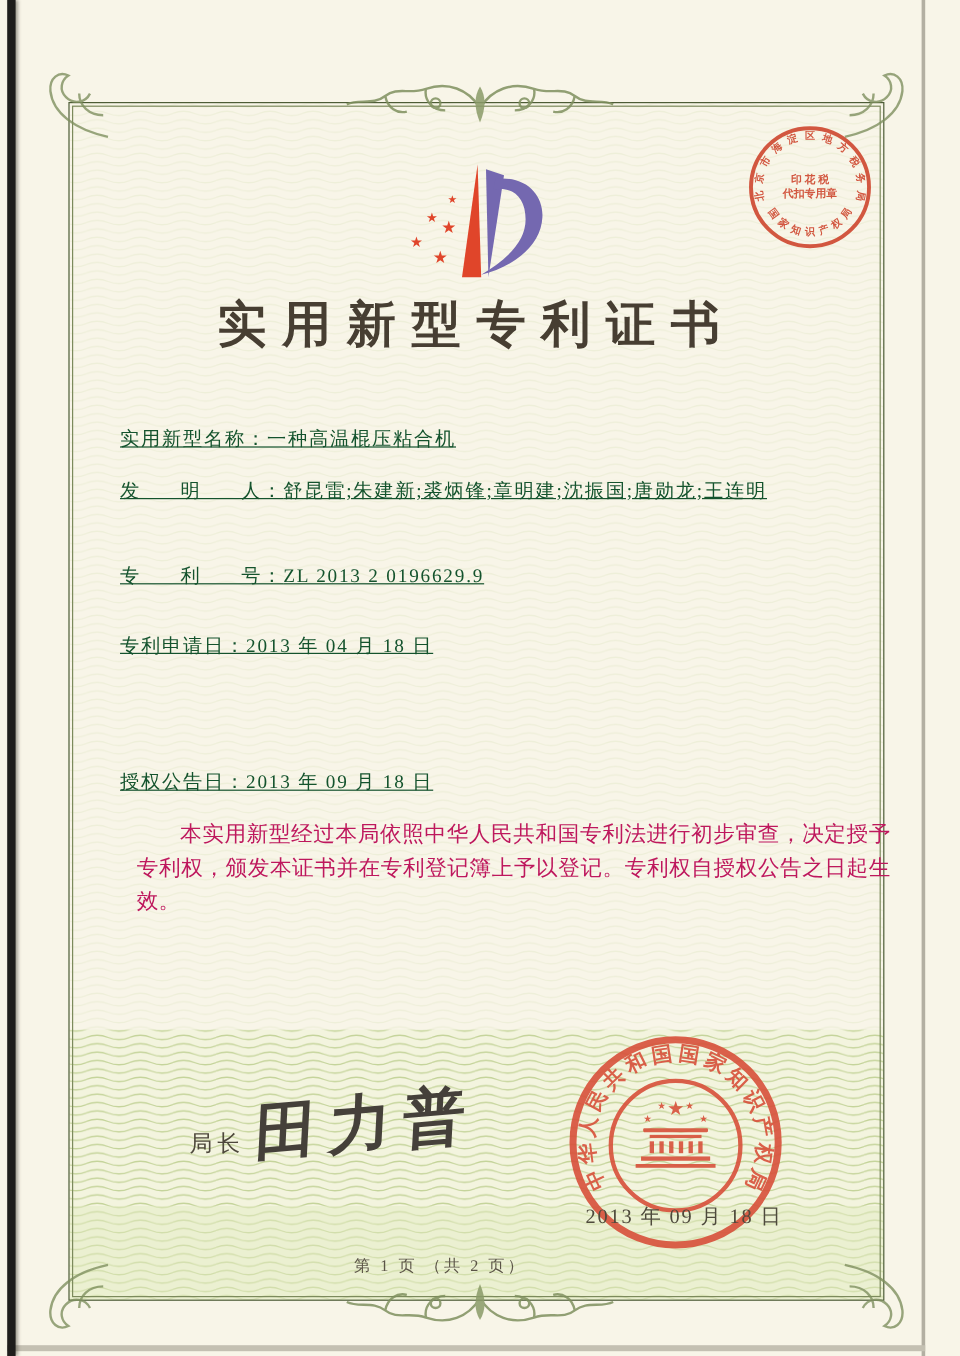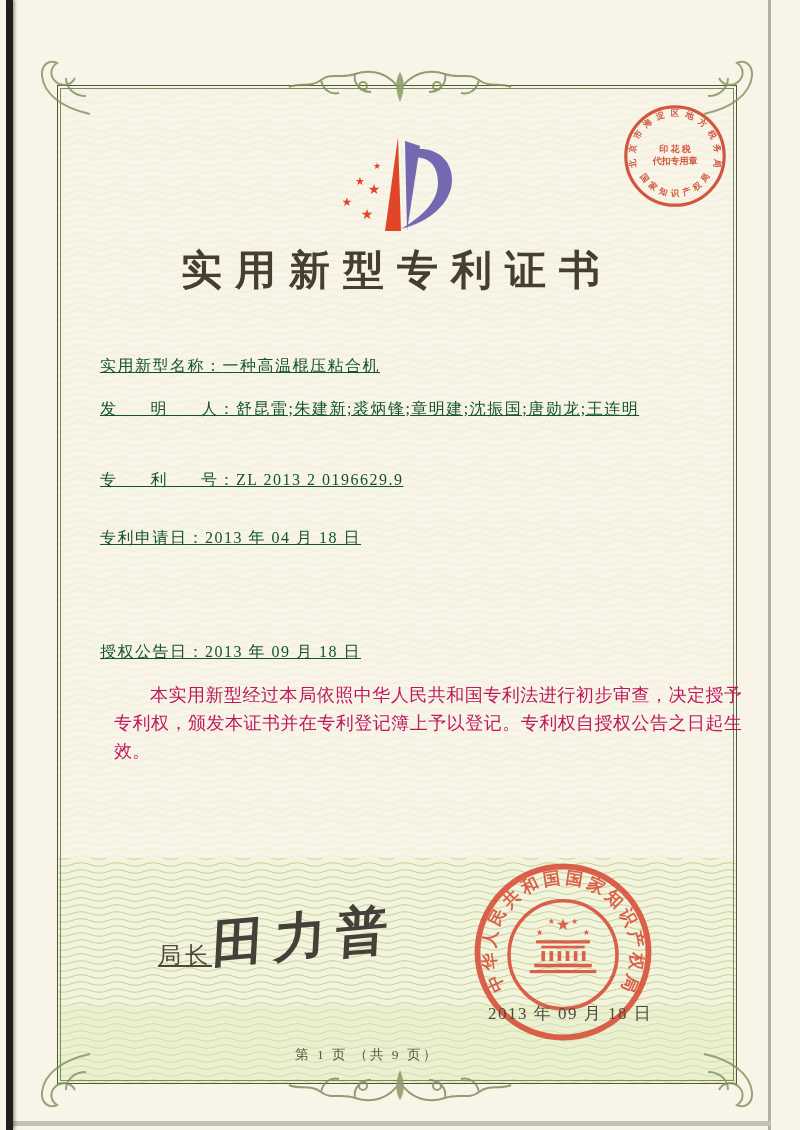--- a/index.html
+++ b/index.html
@@ -13,21 +13,21 @@
   
   .frame{left:57px;top:85px;width:680px;height:999px;border:1.6px solid #4d5c36;box-sizing:border-box;}
   .frame-inner{position:absolute;left:2px;top:2px;right:2px;bottom:2px;border:1px solid #7c8a5c;}
   
   .cert-no{left:74px;top:137px;font-size:17px;letter-spacing:4px;color:#665e4e;}
   .title{left:57px;top:243px;width:680px;text-align:center;font-size:41px;font-weight:600;letter-spacing:13px;color:#473e32;}
   .field{left:100px;width:620px;font-size:16px;letter-spacing:1.5px;color:#14532d;white-space:pre;text-decoration:underline;}
   .f0{top:356px}.f1{top:399px}.f2{top:470px}.f3{top:528px}.f4{top:585px}.f5{top:642px}
   .body-text{left:90px;top:681px;width:628px;font-size:18px;line-height:28px;color:#be185d;text-align:justify;margin-left:24px;}
   .body-text p{margin:0;text-indent:2em;}
-  .director{left:158px;top:940px;font-size:23px;letter-spacing:4px;color:#4e483c;text-decoration:underline;}
+  .director{left:158px;top:940px;font-size:19px;letter-spacing:4px;color:#4e483c;}
   .signature{left:212px;top:902px;font-size:52px;letter-spacing:10px;color:#45403a;font-weight:600;transform:rotate(-5deg) skewX(-8deg);}
   .seal-date{left:488px;top:1002px;font-size:17px;letter-spacing:1.5px;color:#4e4a3c;z-index:6;}
   .page-footer{left:57px;top:1046px;width:620px;text-align:center;font-size:13.5px;letter-spacing:2.5px;color:#5b5447;}
   .z1{z-index:1}.z2{z-index:2}.z3{z-index:3}.z4{z-index:4}.z5{z-index:5}
   svg{display:block;}
   svg text{font-family:"Liberation Serif","DejaVu Serif",serif;}
 </style>
 </head>
 <body>
 
@@ -192,15 +192,15 @@
         <rect x="12" y="-4" width="4" height="11"></rect>
           <rect x="21" y="-4" width="4" height="11"></rect>
         <rect x="-32" y="10" width="64" height="4"></rect>
         <rect x="-37" y="17" width="74" height="3.5"></rect>
       </g>
     </g>
   </svg>
 
   <div class="abs seal-date">2013 年 09 月 18 日</div>
 
-  <div class="abs page-footer z3">第 1 页 （共 9 页）</div>
+  <div class="abs page-footer z3">第 1 页 （共 2 页）</div>
 
 </div>
 
 </body></html>

